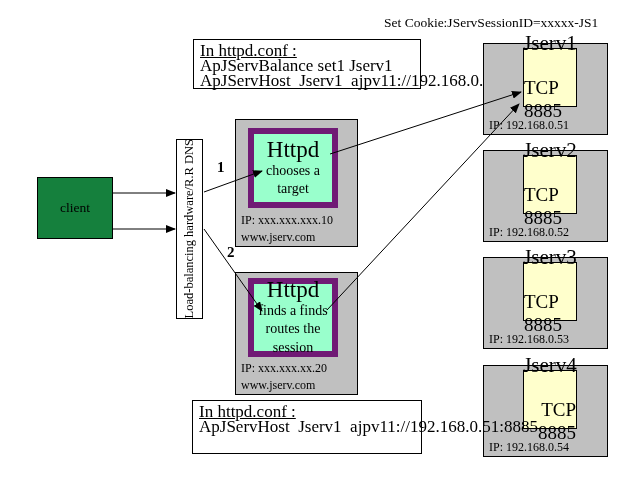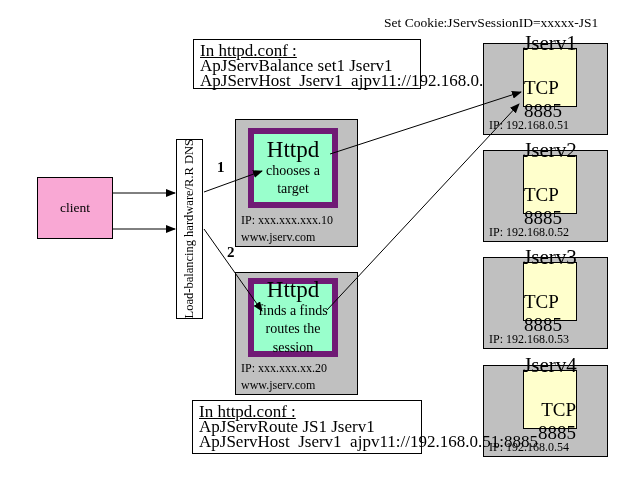--- a/index.html
+++ b/index.html
@@ -17,21 +17,21 @@
     background:#fff; padding:3px 6px; font-size:17px; line-height:15px;
   }
   .config-box .heading { text-decoration:underline; white-space:pre; }
   .config-box .cfg-line { white-space:pre; }
   #config-top { left:193px; top:39px; width:228px; height:50px; }
   #config-bottom { left:192px; top:400px; width:230px; height:54px; }
 
   .client-box {
     left:37px; top:177px; width:76px; height:62px; box-sizing:border-box;
     border:1px solid #000; display:flex; align-items:center; justify-content:center;
-    font-size:13.5px; background:#f9a8d4;
+    font-size:13.5px; background:#15803d;
   }
   .lb-box {
     left:176px; top:139px; width:27px; height:180px; box-sizing:border-box;
     border:1px solid #000; background:#fff;
     display:flex; align-items:center; justify-content:center;
   }
   .lb-text {
     writing-mode:vertical-rl; transform:rotate(180deg);
     font-size:12.5px; white-space:nowrap;
   }
@@ -143,21 +143,20 @@
   <div id="jserv4" class="gray-box jserv">
     <div class="yellow-inner">
       <div class="jserv-name">Jserv4</div>
       <div class="jserv-port">TCP 8885</div>
     </div>
     <div class="server-ip">IP: 192.168.0.54</div>
   </div>
 
   <div id="config-bottom" class="config-box">
     <div class="heading">In httpd.conf :</div>
-    <div class="cfg-line">ApJServRoute JS1 Jserv1</div>
     <div class="cfg-line">ApJServHost  Jserv1  ajpv11://192.168.0.51:8885</div>
   </div>
 
   <svg id="arrow-layer" width="640" height="480">
     <defs>
       <marker id="ah" markerWidth="10" markerHeight="8" refX="9" refY="4" orient="auto" markerUnits="userSpaceOnUse">
         <path d="M0,0 L10,4 L0,8 z" fill="#000"></path>
       </marker>
     </defs>
     <line x1="113" y1="193" x2="175" y2="193" stroke="#000" stroke-width="1" marker-end="url(#ah)"></line>

